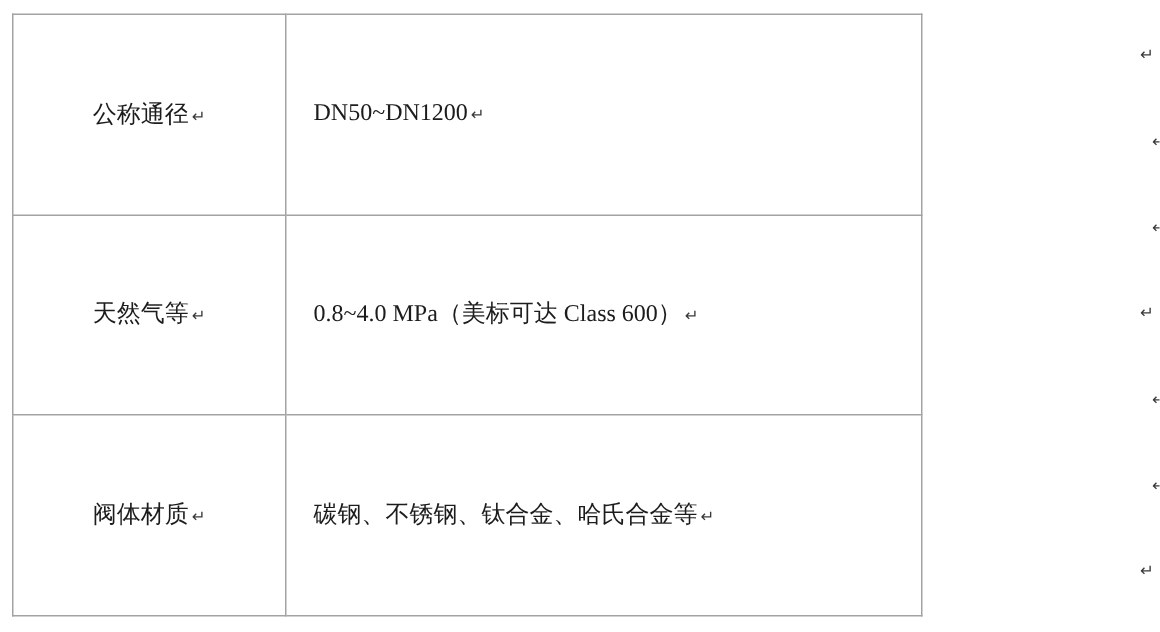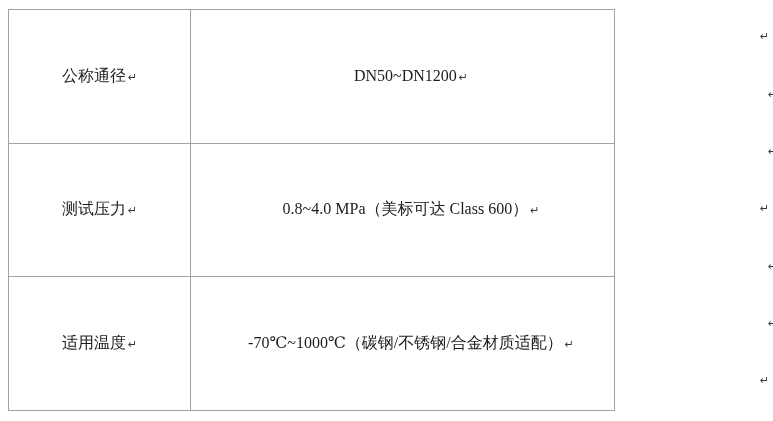--- a/index.html
+++ b/index.html
@@ -30,21 +30,21 @@
     vertical-align: middle;
     white-space: nowrap;
     overflow: hidden;
   }
   .label-cell {
     width: 179px;
     text-align: center;
   }
   .value-cell {
     padding-left: 18px;
-    text-align: center;
+    text-align: left;
   }
   .pmark {
     font-family: "DejaVu Sans", sans-serif;
     font-size: 11px;
     color: #3a3a3a;
     margin-left: 2px;
     vertical-align: baseline;
   }
   .rowmark {
     position: absolute;
@@ -59,26 +59,26 @@
 </head>
 <body>
 
 <table class="spec-table">
   <tbody>
     <tr>
       <td class="label-cell"><span>公称通径</span><span class="pmark">↵</span></td>
       <td class="value-cell"><span>DN50~DN1200</span><span class="pmark">↵</span></td>
     </tr>
     <tr>
-      <td class="label-cell"><span>测试压力</span><span class="pmark">↵</span></td>
+      <td class="label-cell"><span>天然气等</span><span class="pmark">↵</span></td>
       <td class="value-cell"><span>0.8~4.0 MPa（美标可达 Class 600）</span><span class="pmark">↵</span></td>
     </tr>
     <tr>
-      <td class="label-cell"><span>适用温度</span><span class="pmark">↵</span></td>
-      <td class="value-cell"><span>-70℃~1000℃（碳钢/不锈钢/合金材质适配）</span><span class="pmark">↵</span></td>
+      <td class="label-cell"><span>阀体材质</span><span class="pmark">↵</span></td>
+      <td class="value-cell"><span>碳钢、不锈钢、钛合金、哈氏合金等</span><span class="pmark">↵</span></td>
     </tr>
   </tbody>
 </table>
 
 <span class="rowmark full" style="top:31px">↵</span>
 <span class="rowmark clipped" style="top:89px">↵</span>
 <span class="rowmark clipped" style="top:146px">↵</span>
 <span class="rowmark full" style="top:203px">↵</span>
 <span class="rowmark clipped" style="top:261px">↵</span>
 <span class="rowmark clipped" style="top:318px">↵</span>

